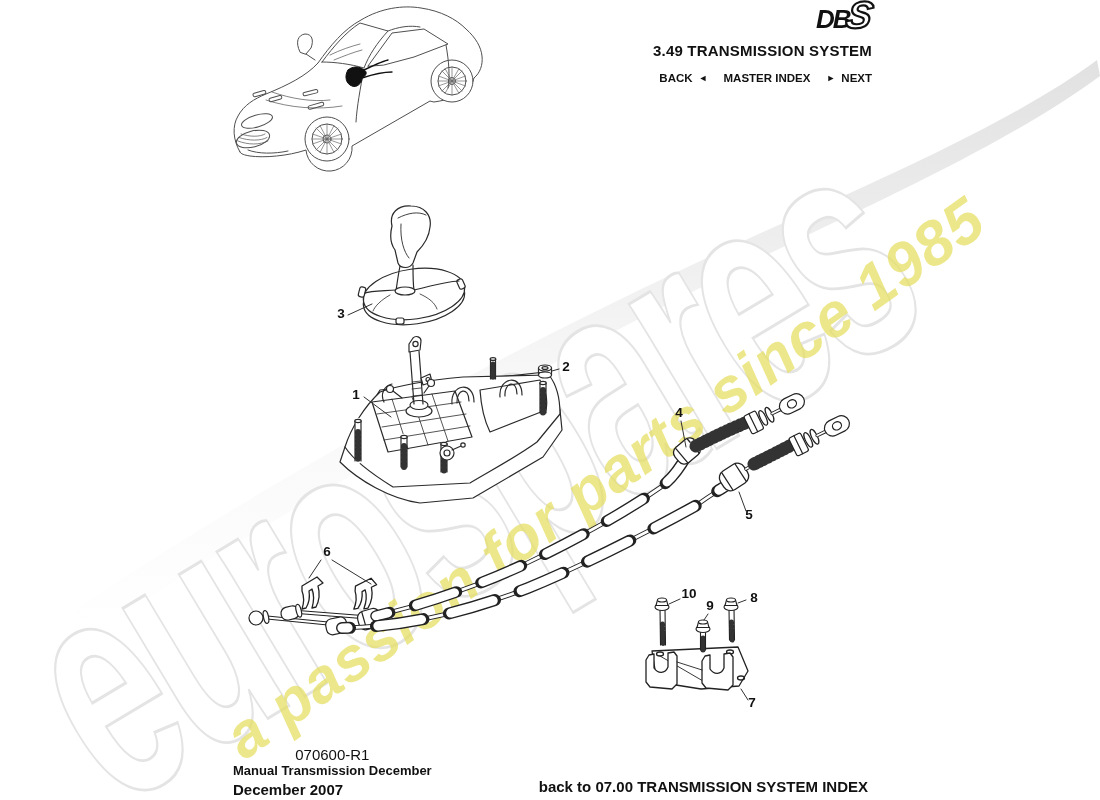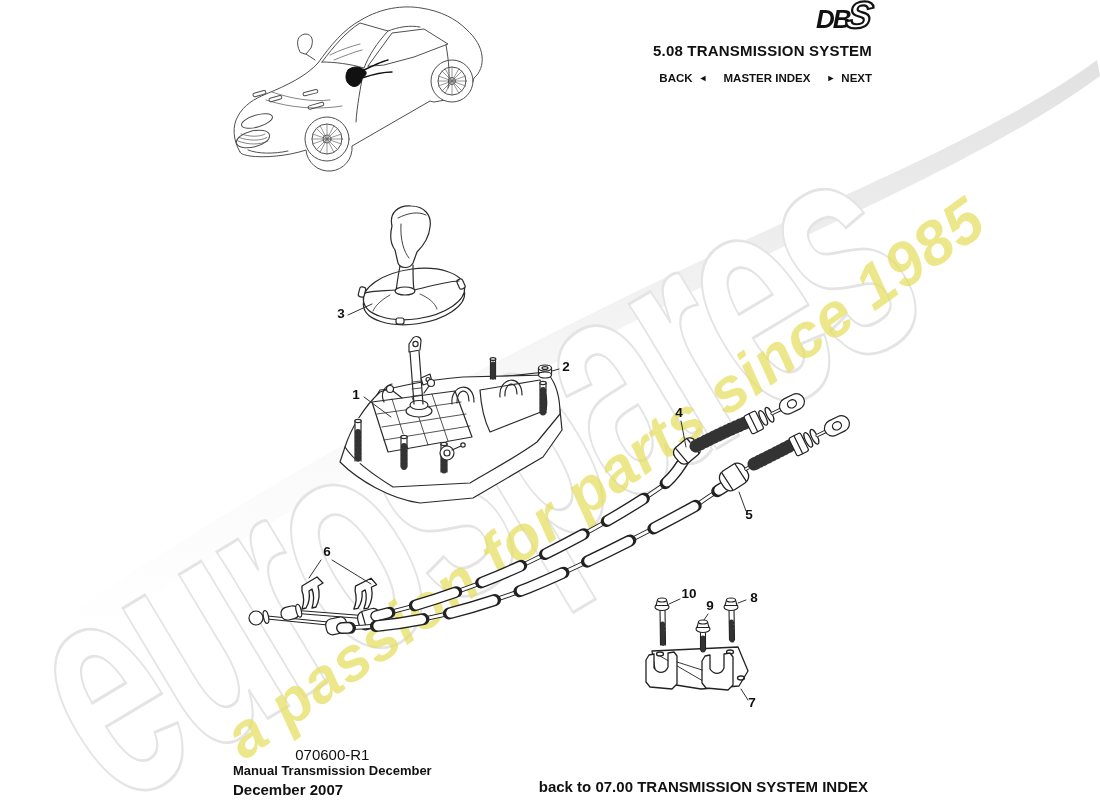--- a/index.html
+++ b/index.html
@@ -334,21 +334,21 @@
       <text class="plabel" x="754" y="602">8</text>
       <text class="plabel" x="710" y="610">9</text>
       <text class="plabel" x="689" y="598">10</text>
     </g>
   </svg>
 
   <div class="hdr">
     <div class="logo">
       <span class="logo-db">DB</span><span class="logo-s">S</span>
     </div>
-    <div class="hdr-title">5.08 TRANSMISSION SYSTEM</div>
+    <div class="hdr-title">3.49 TRANSMISSION SYSTEM</div>
     <div class="hdr-nav">
       <span class="lnk">BACK</span><span class="arr">◄</span><span class="gap"></span><span class="lnk">MASTER INDEX</span><span class="gap"></span><span class="arr">►</span><span class="lnk">NEXT</span>
     </div>
   </div>
 
   <div class="ftr-left">
     <div class="ftr-code">070600-R1</div>
     <div class="ftr-title">Manual Transmission December</div>
     <div class="ftr-date">December 2007</div>
   </div>

